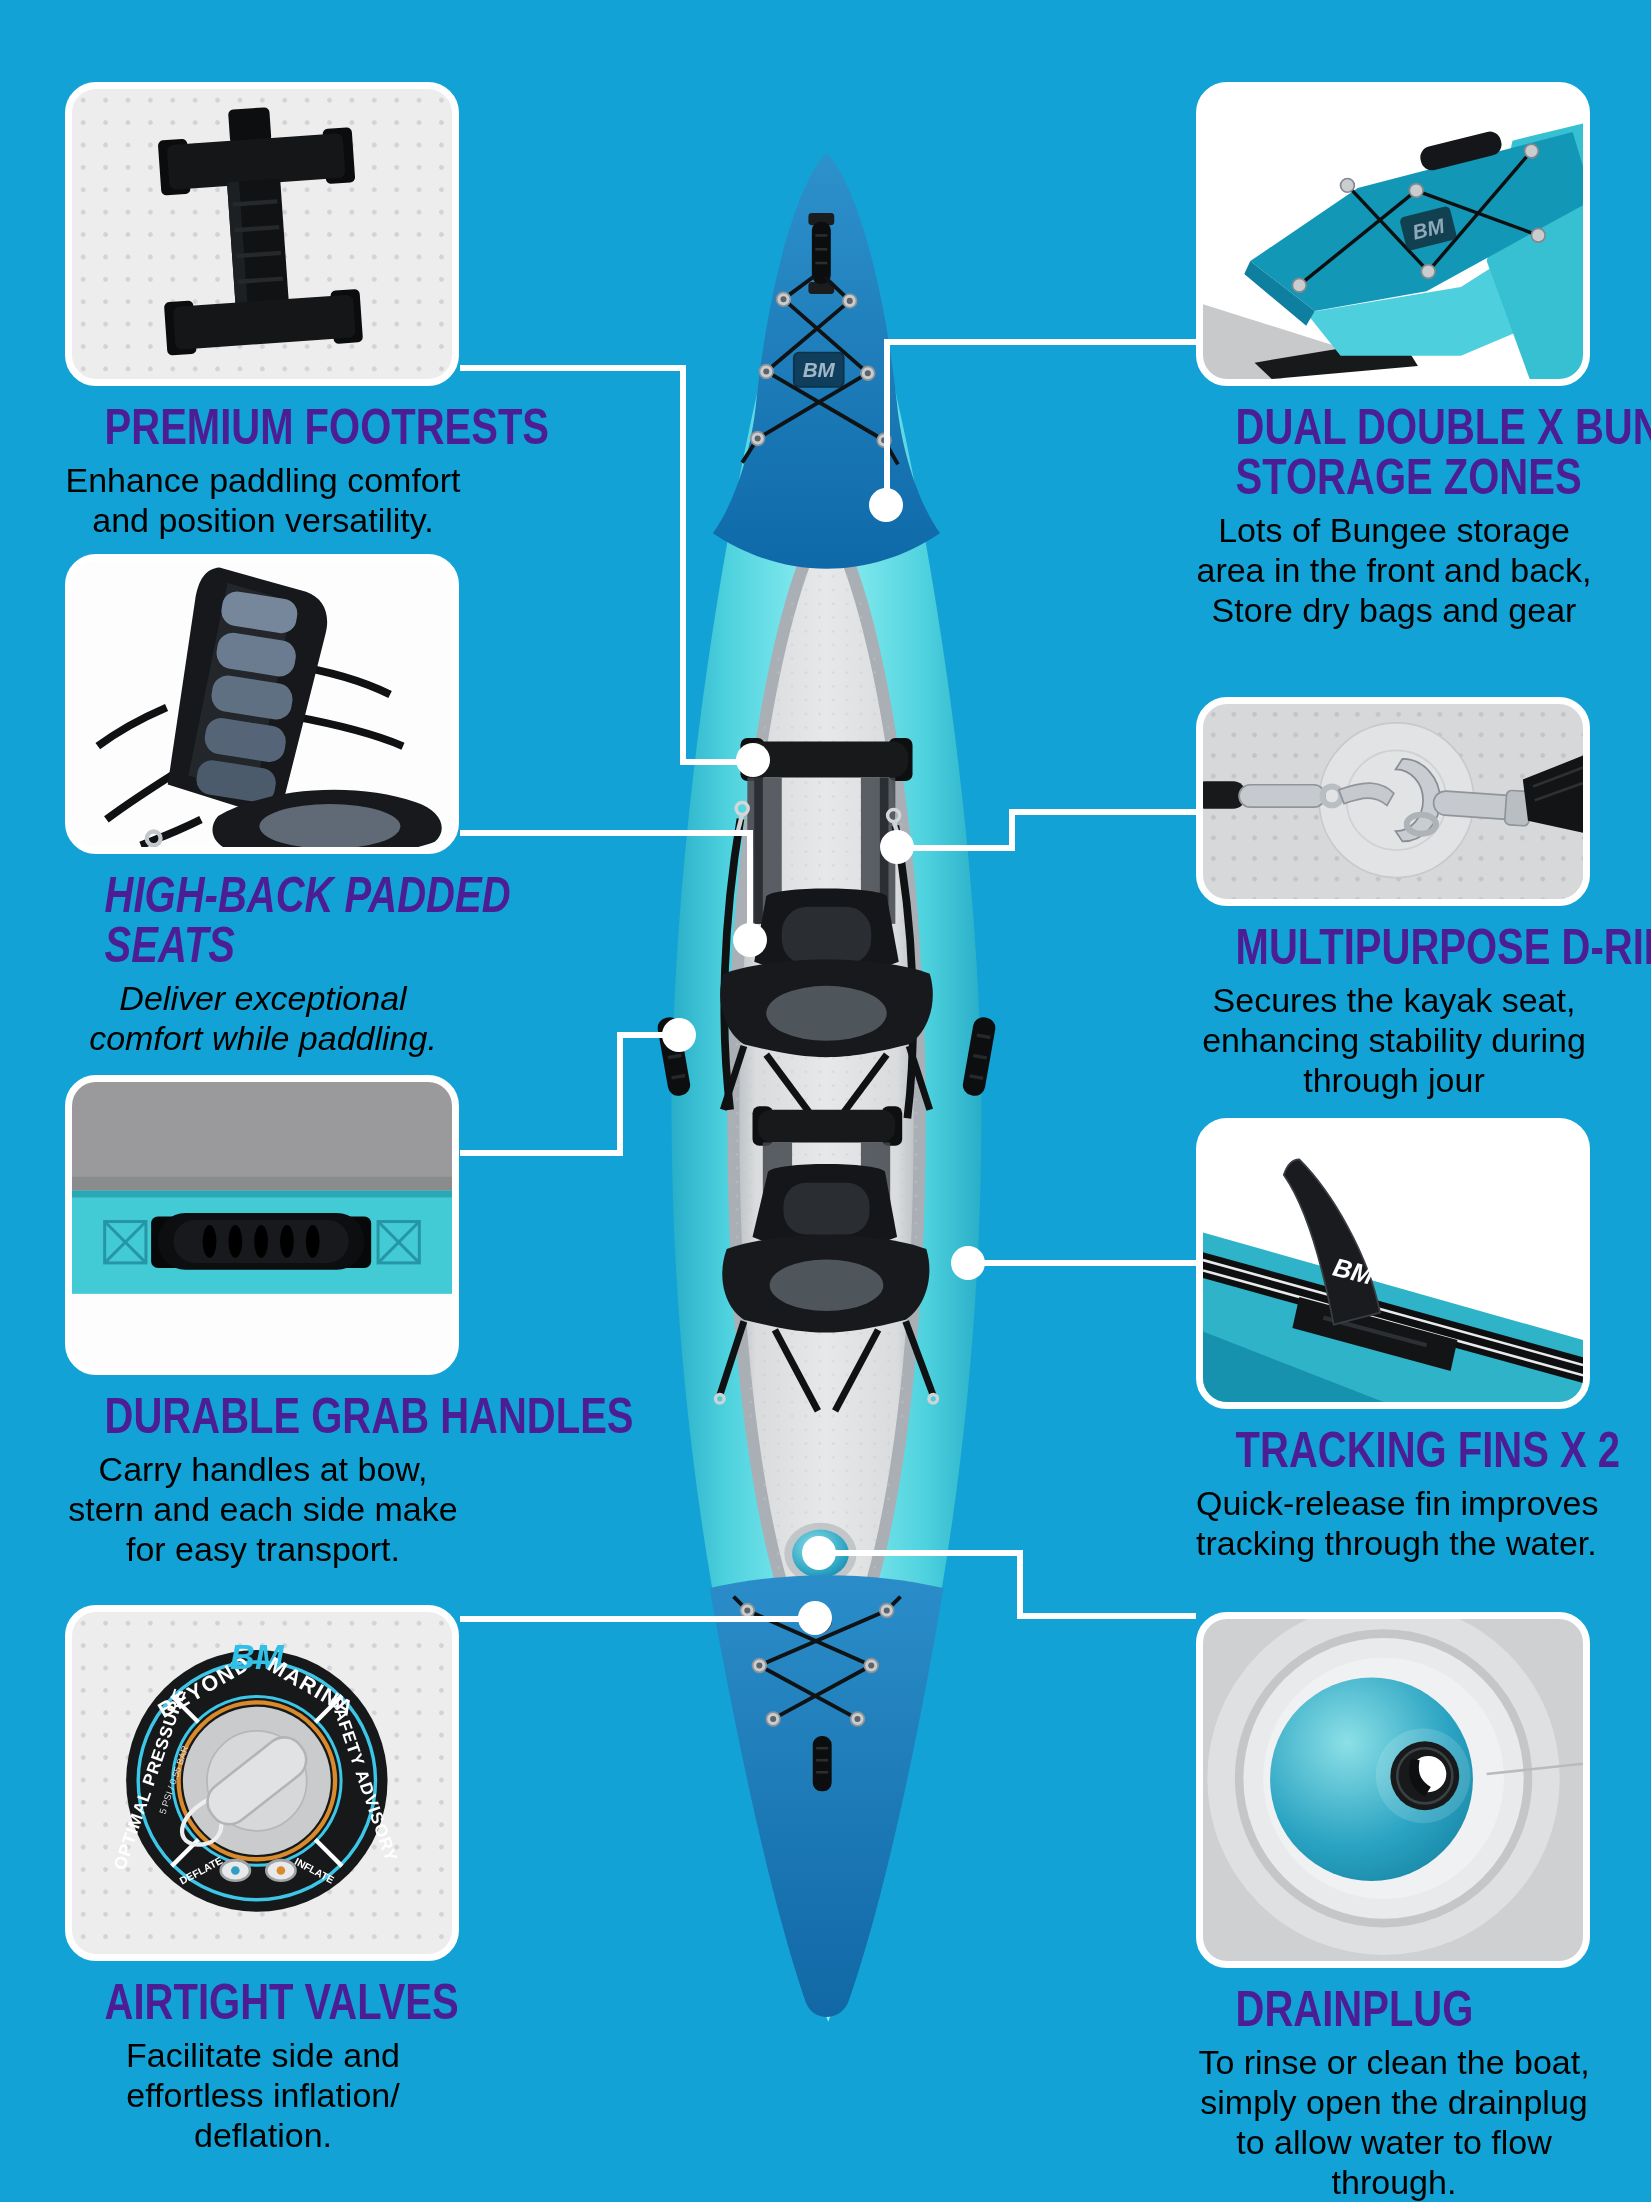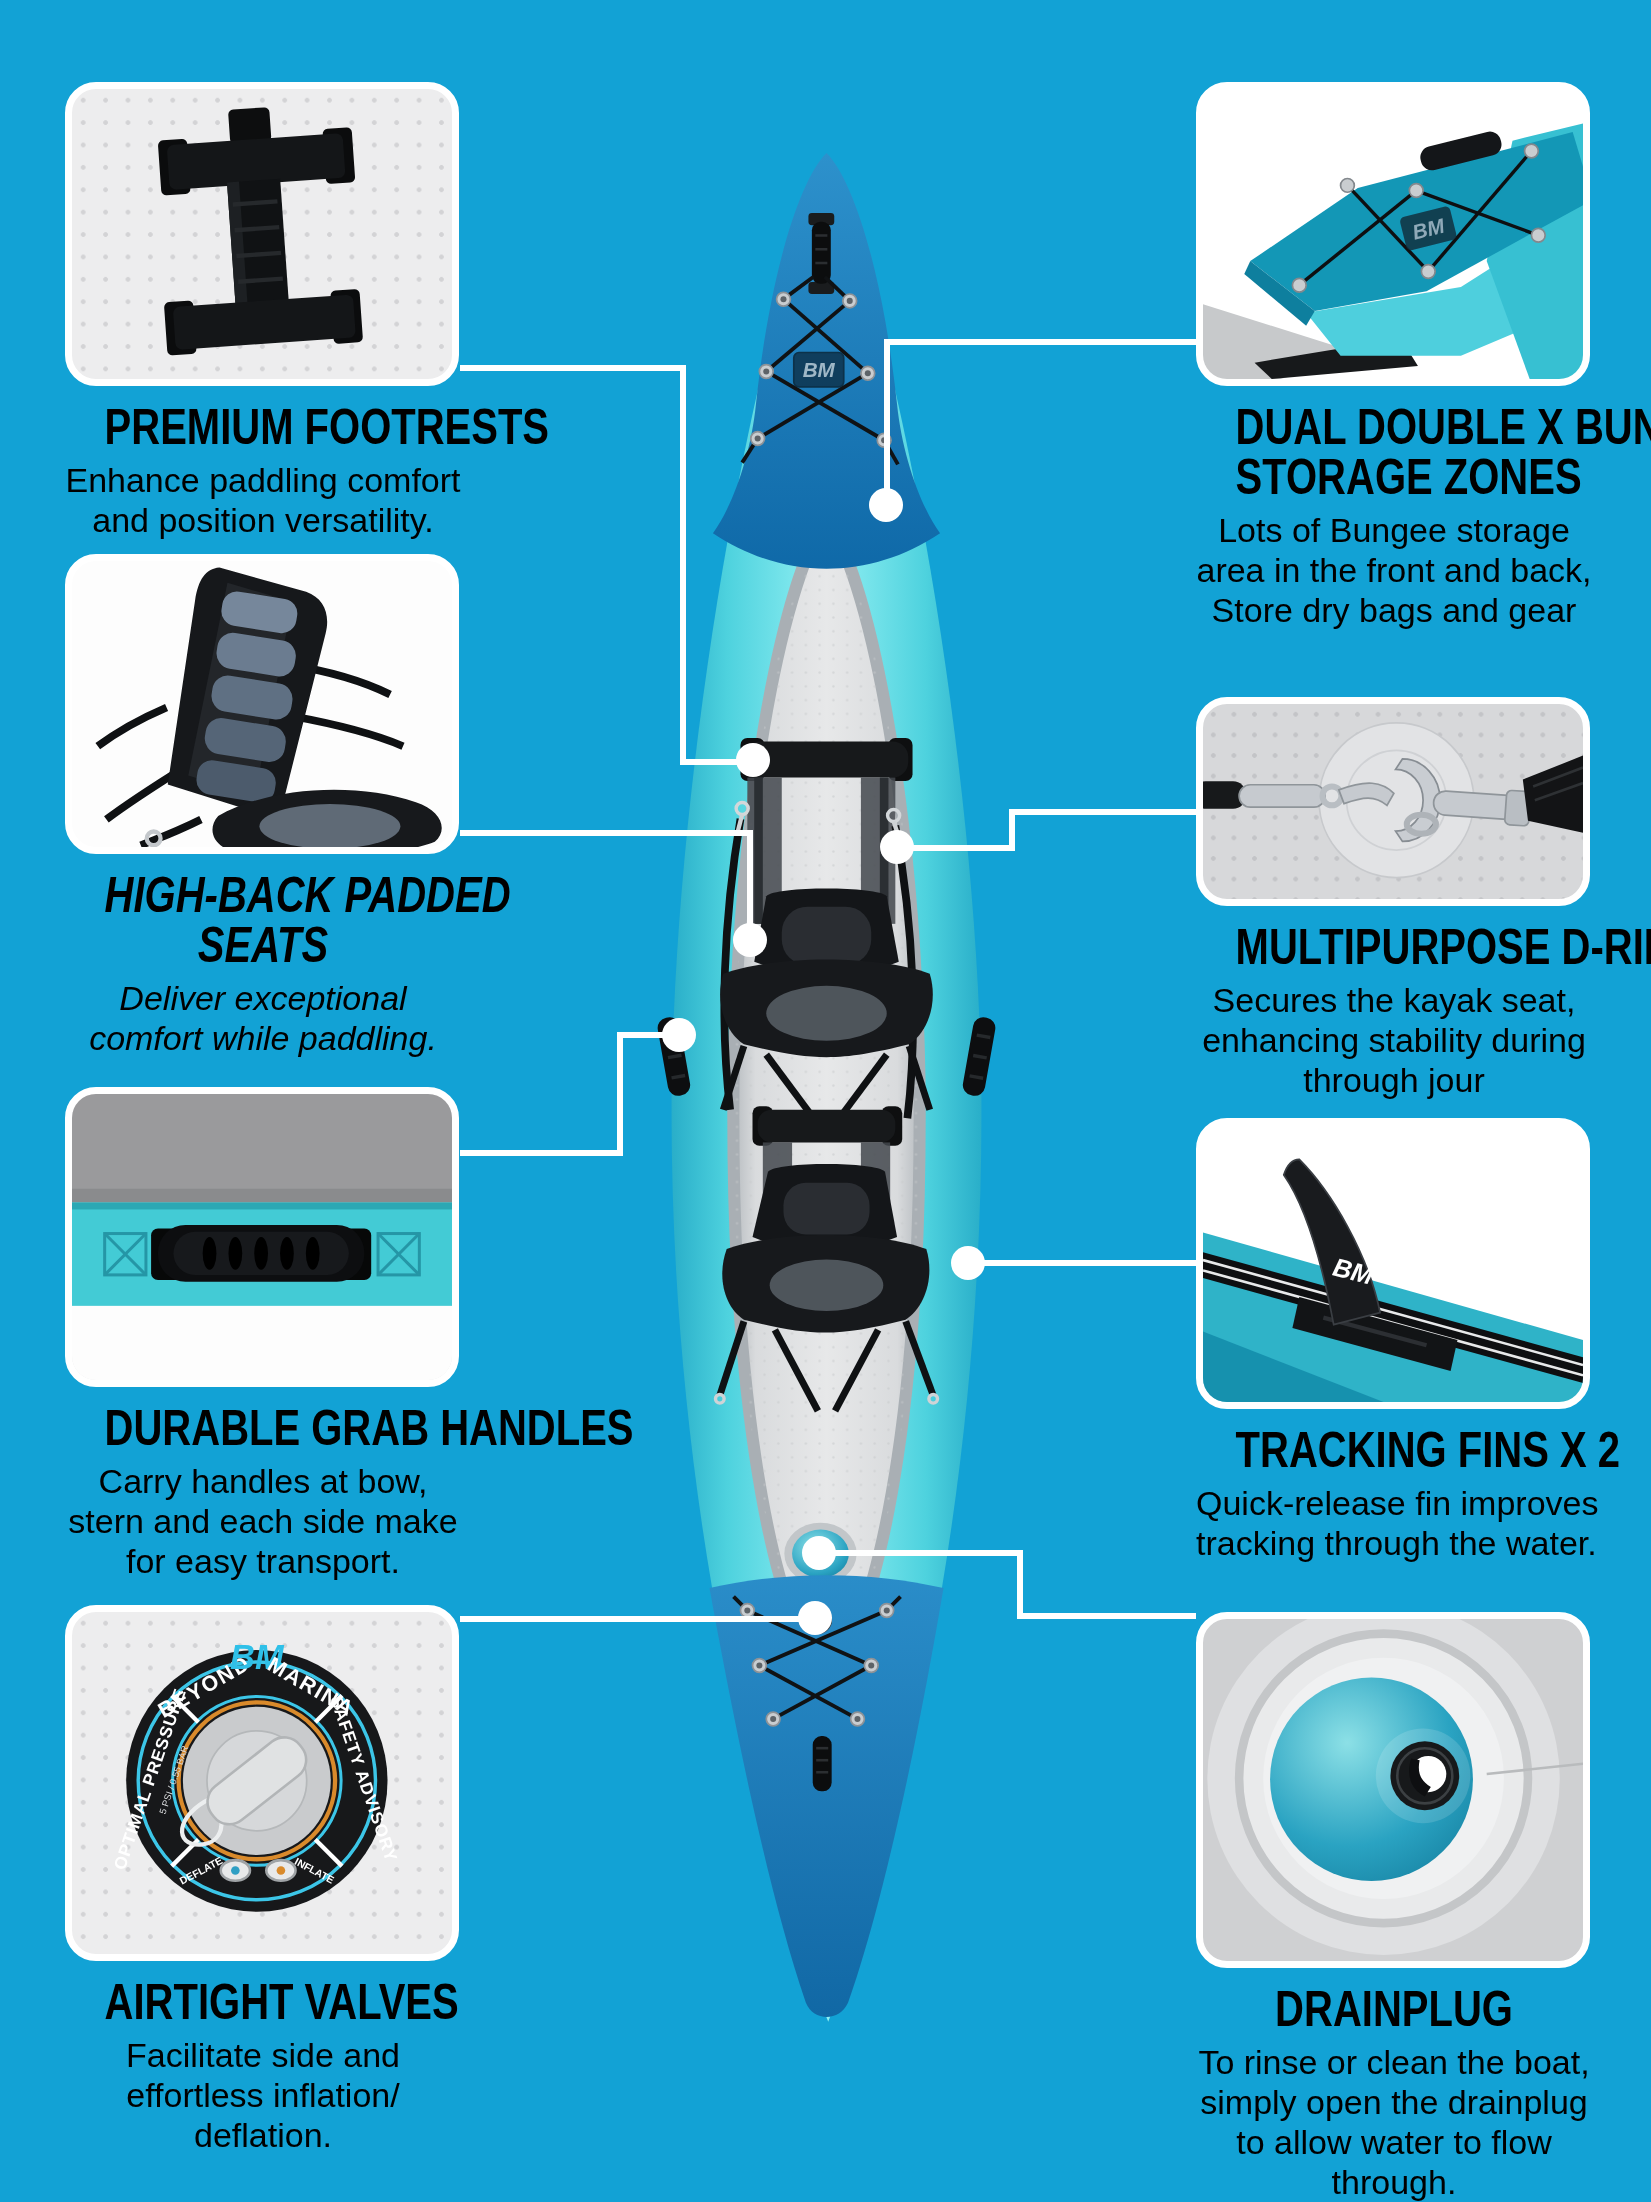--- a/index.html
+++ b/index.html
@@ -13,21 +13,21 @@
 
   .feature{position:absolute;width:396px;z-index:3;}
   .feature.colL{left:65px;}
   .feature.colR{left:1196px;}
 
   .photo{position:relative;width:380px;border:7.7px solid #ffffff;border-radius:31px;overflow:hidden;background:#ececee;}
   .photo svg{display:block;width:100%;height:100%;}
   .dotted{background-color:#ededee;background-image:radial-gradient(#d3d3d5 2.1px, transparent 2.4px);background-size:22.4px 22.4px;}
   .dotted-dark{background-color:#d7d8da;background-image:radial-gradient(#c3c4c7 2.1px, transparent 2.4px);background-size:20.6px 20.6px;}
 
-  .f-title{margin-top:15.5px;text-align:center;color:#000000;}
+  .f-title{margin-top:15.5px;text-align:left;color:#4c1d95;}
   .f-title .tl{display:block;white-space:nowrap;font-weight:700;font-size:50px;line-height:50px;letter-spacing:0px;transform:scaleX(.8);}
   .f-desc{margin-top:8.6px;text-align:center;color:#000000;font-size:34px;line-height:40px;}
   .f-desc div{white-space:nowrap;}
 </style>
 </head>
 <body>
 
 <div id="canvas">
 
   <svg class="kayak-svg" viewBox="0 0 440 2200">
@@ -318,21 +318,21 @@
     <div class="f-title">
       <span class="tl">HIGH-BACK PADDED</span>
       <span class="tl">SEATS</span>
     </div>
     <div class="f-desc">
       <div>Deliver exceptional</div>
       <div>comfort while paddling.</div>
     </div>
   </div>
 
-  <div class="feature colL" style="top:1075px;margin-top:12px;">
+  <div class="feature colL" style="top:1075px;">
     <div class="photo" style="height:286px;">
       <svg viewBox="0 0 442 332" preserveAspectRatio="none">
         <rect x="0" y="0" width="442" height="126" fill="#9A9A9C"></rect>
         <rect x="0" y="110" width="442" height="16" fill="#8A8B8D"></rect>
         <rect x="0" y="126" width="442" height="120" fill="#43CBD5"></rect>
         <rect x="0" y="126" width="442" height="8" fill="#2BA8B4"></rect>
         <rect x="0" y="246" width="442" height="86" fill="#FDFDFD"></rect>
         <g stroke="#2596A6" stroke-width="3.5" fill="none">
           <rect x="38" y="162" width="48" height="48"></rect>
             <line x1="38" y1="162" x2="86" y2="210"></line>

